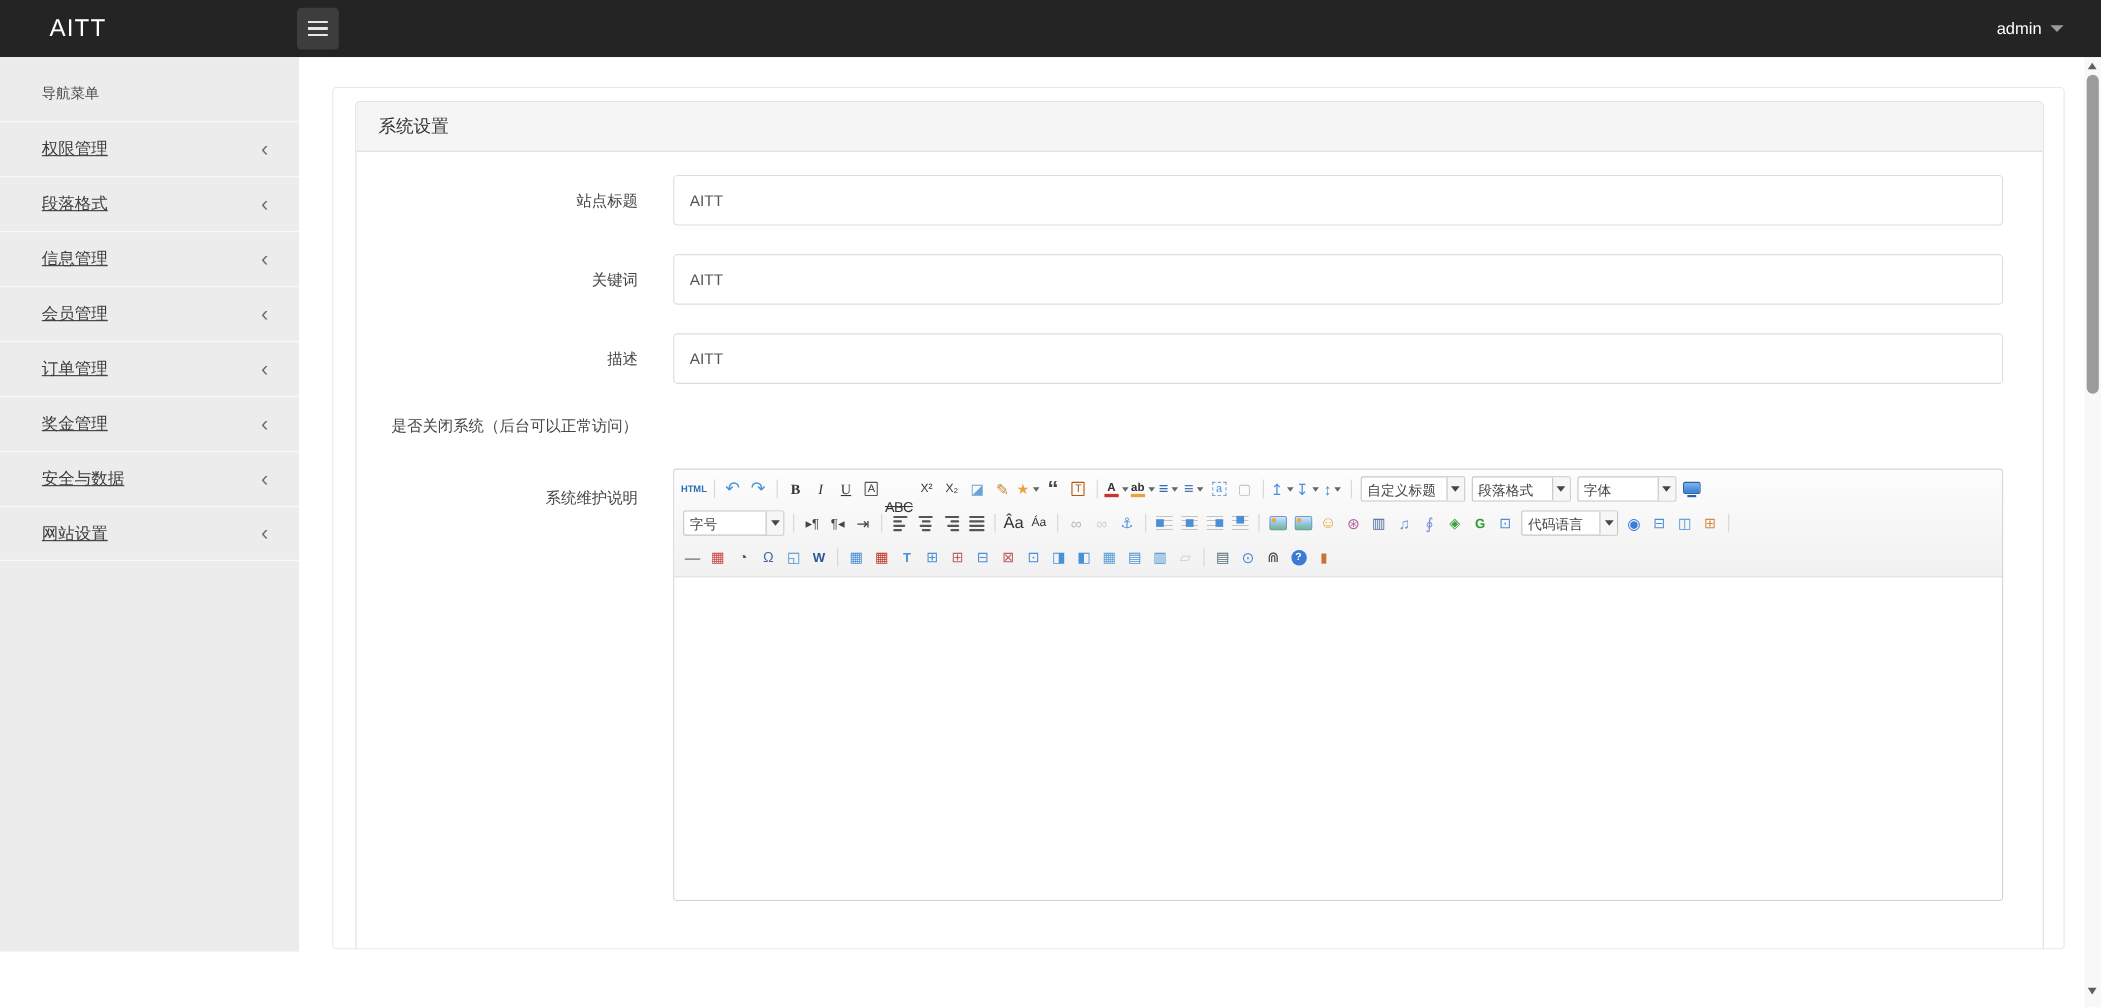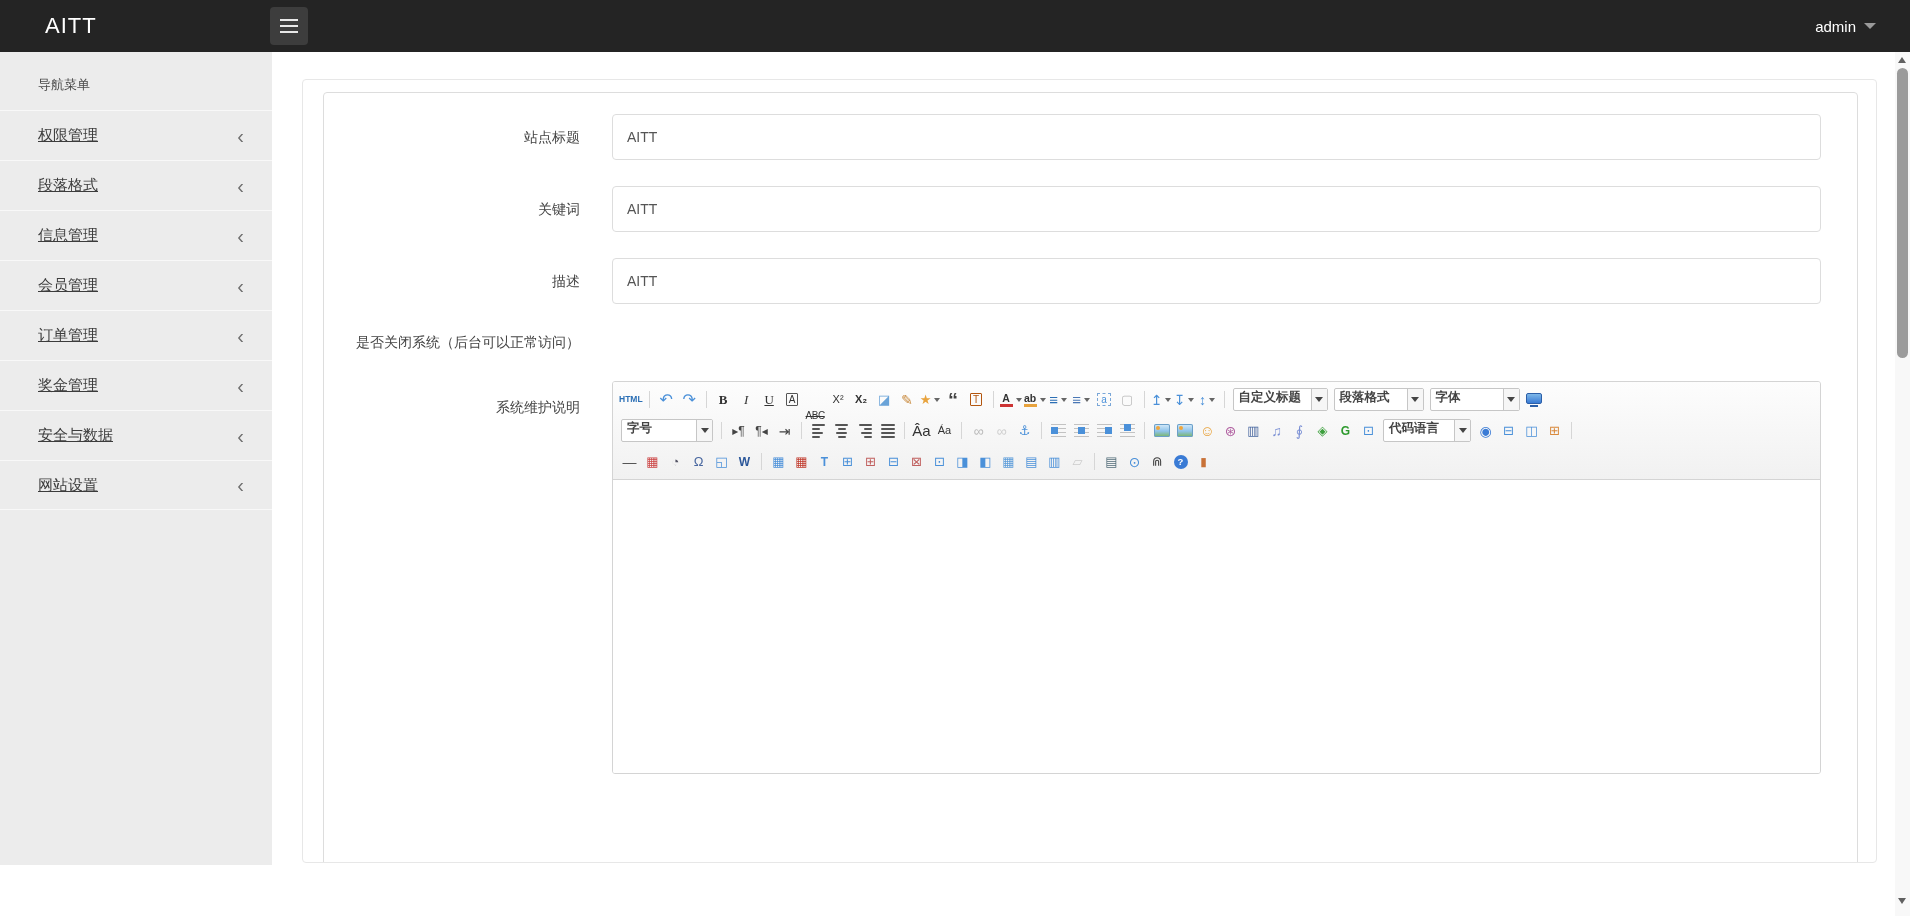--- a/index.html
+++ b/index.html
@@ -63,22 +63,22 @@
     padding:2px 5px; }
   .tb-row { height:31px; display:flex; align-items:center; }
   .edit-area { height:293px; background:#fff; }
 
   .tsep { width:1px; height:17px; background:#d6d6d6; margin:0 5px; flex:0 0 1px; }
   .ticon { min-width:21px; height:22px; display:flex; align-items:center;
     justify-content:center; margin:0 1px; border-radius:2px; cursor:pointer;
     white-space:nowrap; }
   .mcaret { width:0; height:0; border-left:3px solid transparent;
     border-right:3px solid transparent; border-top:4px solid #666; margin-left:3px; }
-  .tsel { display:flex; align-items:flex-start; height:23px; background:#fff;
-    border:1px solid #c6c6c6; border-radius:2px; margin:0 3px; cursor:pointer; flex:0 0 auto;font-weight:bold; }
+  .tsel { display:flex; align-items:flex-end; height:23px; background:#fff;
+    border:1px solid #c6c6c6; border-radius:2px; margin:0 3px; cursor:pointer; flex:0 0 auto; }
   .tsel-lb { flex:1; padding:0 5px; font-size:12.5px; color:#444; white-space:nowrap;
     overflow:hidden; }
   .tsel-cr { width:16px; height:100%; border-left:1px solid #c6c6c6; display:flex;
     align-items:center; justify-content:center; background:#f6f6f6; }
   .tsel-cr i { width:0; height:0; border-left:4px solid transparent;
     border-right:4px solid transparent; border-top:5px solid #444; }
   .bars { display:flex; flex-direction:column; gap:2px; width:14px; }
   .bars i { height:2px; background:#555; border-radius:1px; }
   .ip { position:relative; width:15px; height:13px;
     background:repeating-linear-gradient(to bottom,#c2c2c2 0 1px,transparent 1px 4px); }
@@ -154,20 +154,21 @@
         <div class="side-item">
           <span class="side-label">网站设置</span>
           <span class="side-chev">‹</span>
         </div>
       </div>
   </div>
 
   <div class="main">
     <div class="card">
       <div class="panel">
+        <div class="panel-heading">系统设置</div>
         <div class="panel-body">
 
           <div class="f-row">
             <div class="f-label">站点标题</div>
             <div class="f-ctrl">
               <input class="f-input" type="text" value="AITT" style="">
             </div>
           </div>
 
           <div class="f-row">
@@ -211,27 +212,27 @@
                       <div class="ticon">
                         <span style="color: rgb(51, 51, 51); font-size: 13px; line-height: 1; font-style: italic; font-family: &quot;Liberation Serif&quot;, &quot;DejaVu Serif&quot;, serif;">I</span>
                       </div>
                       <div class="ticon">
                         <span style="color: rgb(51, 51, 51); font-size: 13px; line-height: 1; text-decoration: underline; font-family: &quot;Liberation Serif&quot;, &quot;DejaVu Serif&quot;, serif;">U</span>
                       </div>
                       <div class="ticon">
                         <span style="font-size: 10px; line-height: 11px; padding: 0px 2px; border: 1px solid rgb(85, 85, 85); color: rgb(51, 51, 51); border-radius: 1px;">A</span>
                       </div>
                       <div class="ticon">
-                        <span style="font-size: 10px; color: rgb(51, 51, 51); text-decoration: line-through; letter-spacing: -0.5px; margin-top: 32px;">ABC</span>
+                        <span style="font-size: 13px; color: rgb(51, 51, 51); text-decoration: line-through; letter-spacing: -0.5px; margin-top: 32px;">ABC</span>
                       </div>
                       <div class="ticon">
                         <span style="color: rgb(51, 51, 51); font-size: 11px; line-height: 1;">X²</span>
                       </div>
                       <div class="ticon">
-                        <span style="color: rgb(51, 51, 51); font-size: 11px; line-height: 1; font-weight: bold;">X₂</span>
+                        <span style="color: rgb(51, 51, 51); font-size: 11px; line-height: 1;">X₂</span>
                       </div>
                       <div class="ticon">
                         <span style="color: rgb(106, 163, 216); font-size: 13px; line-height: 1;">◪</span>
                       </div>
                       <div class="ticon">
                         <span style="color: rgb(201, 138, 61); font-size: 14px; line-height: 1;">✎</span>
                       </div>
                       <div class="ticon">
                         <span style="color: rgb(232, 163, 61); font-size: 13px; line-height: 1;">★</span>
                         <i class="mcaret"></i>

